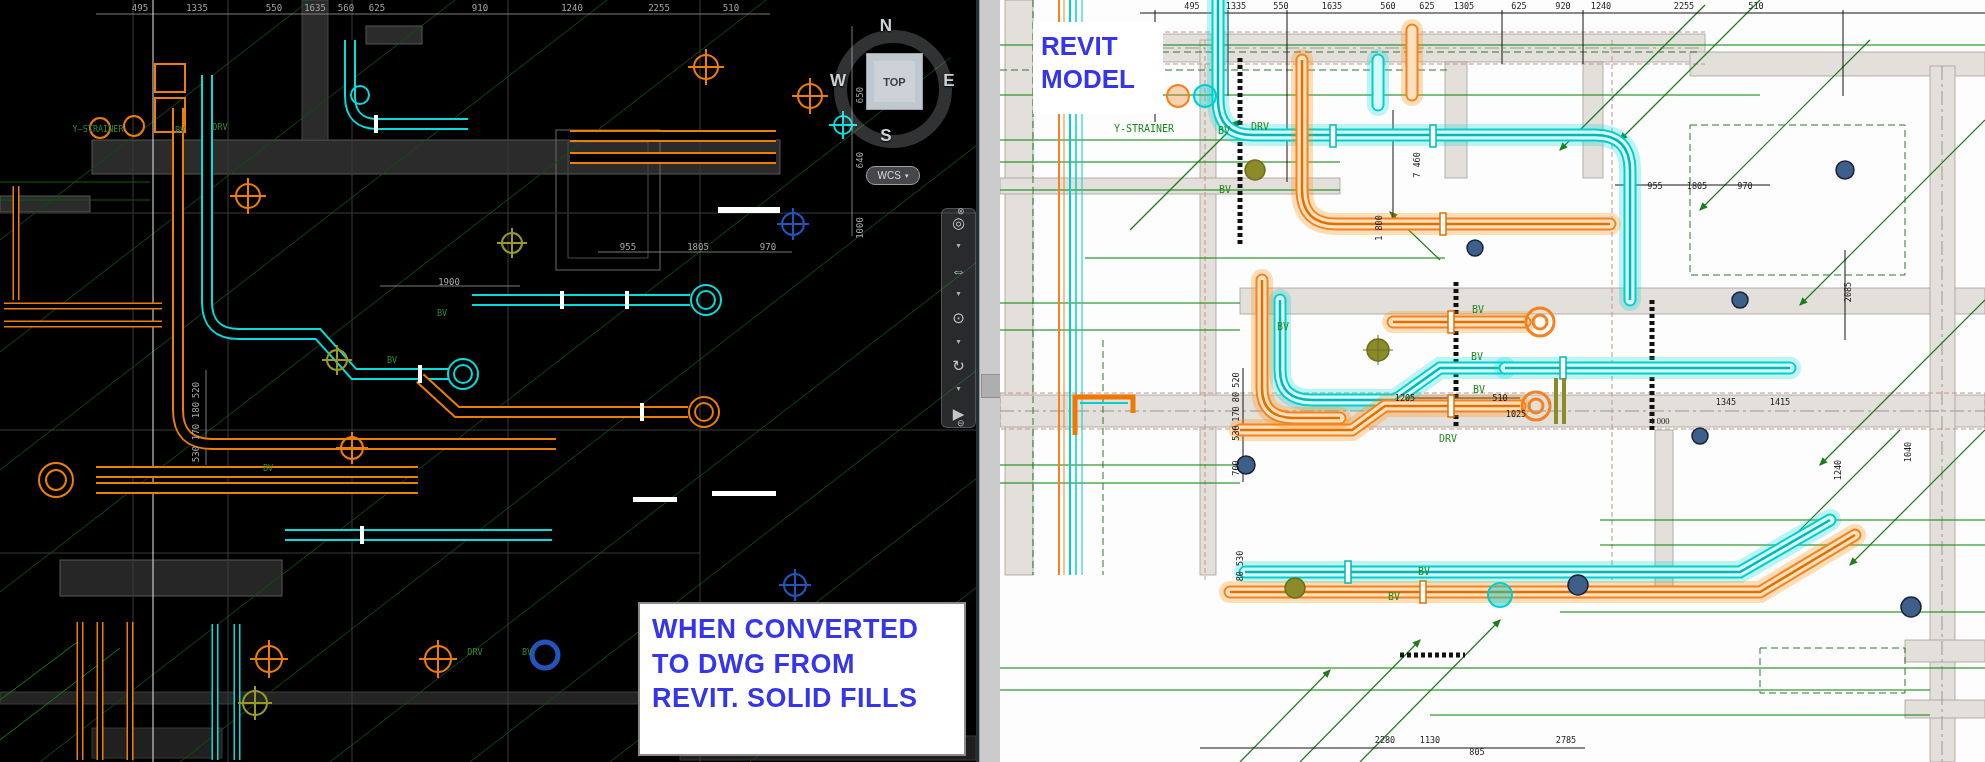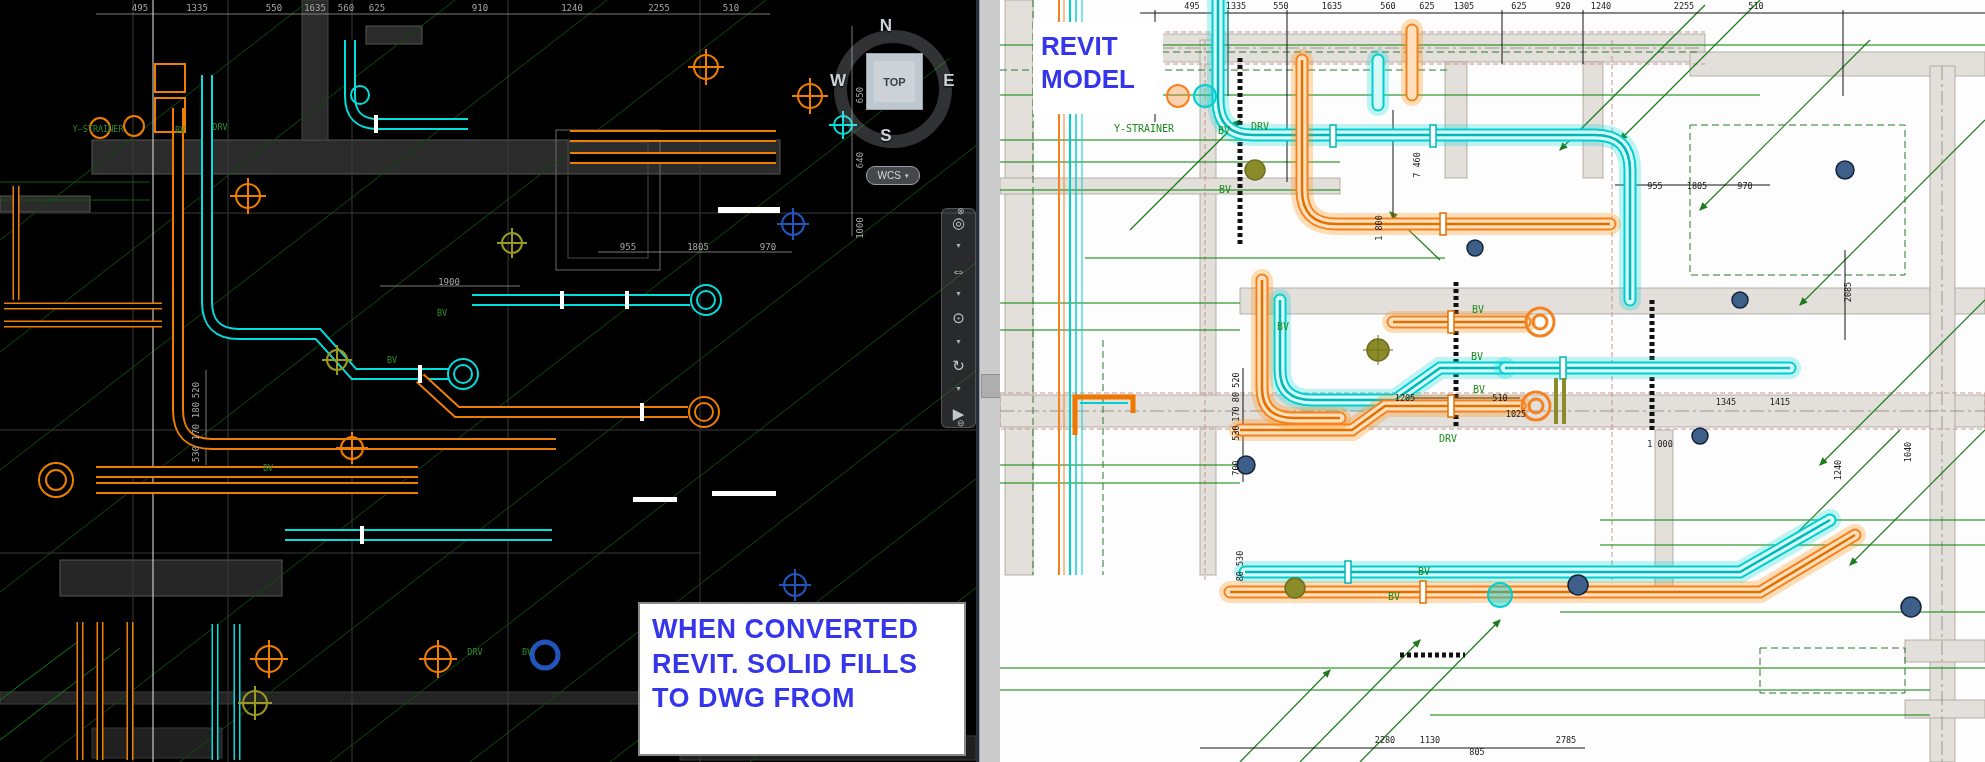--- a/index.html
+++ b/index.html
@@ -255,22 +255,22 @@
         <span class="nav-exp">▾</span>
         <span class="nav-ic">↻</span>
         <span class="nav-exp">▾</span>
         <span class="nav-ic">▶</span>
       </div>
     <div id="nav-close">⊗</div>
     <div id="nav-collapse">⊖</div>
 
     <div class="note" id="left-note">
       <div>WHEN CONVERTED</div>
+      <div>TO DWG FROM</div>
       <div>REVIT. SOLID FILLS</div>
-      <div>TO DWG FROM</div>
     </div>
   </div>
 
   <div id="divider-edge"></div>
   <div id="scroll-track">
     <div id="scroll-thumb"></div>
   </div>
 
   <div class="panel" id="right-panel">
     <svg width="985" height="762" viewBox="0 0 985 762">
@@ -544,21 +544,21 @@
       <span class="lbl dr rot" style="left: 1236px; top: 397px;">80</span>
       <span class="lbl dr rot" style="left: 1236px; top: 414px;">170</span>
       <span class="lbl dr rot" style="left: 1236px; top: 433px;">530</span>
       <span class="lbl dr rot" style="left: 1236px; top: 468px;">700</span>
       <span class="lbl dr rot" style="left: 1240px; top: 566px;">80 530</span>
       <span class="lbl dr rot" style="left: 1848px; top: 292px;">2085</span>
       <span class="lbl dr" style="left: 1726px; top: 402px;">1345</span>
       <span class="lbl dr" style="left: 1780px; top: 402px;">1415</span>
       <span class="lbl dr rot" style="left: 1838px; top: 470px;">1240</span>
       <span class="lbl dr rot" style="left: 1908px; top: 452px;">1040</span>
-      <span class="lbl dr" style="left: 1660px; top: 444px;">1 000</span>
+      <span class="lbl dr" style="left: 1660px; top: 421px; font-family: Liberation Serif, serif;">1 000</span>
       <span class="lbl gr" style="left: 1144px; top: 128px;">Y-STRAINER</span>
       <span class="lbl gr" style="left: 1224px; top: 130px;">BV</span>
       <span class="lbl gr" style="left: 1260px; top: 126px;">DRV</span>
       <span class="lbl gr" style="left: 1225px; top: 189px;">BV</span>
       <span class="lbl gr" style="left: 1283px; top: 326px;">BV</span>
       <span class="lbl gr" style="left: 1478px; top: 309px;">BV</span>
       <span class="lbl gr" style="left: 1477px; top: 356px;">BV</span>
       <span class="lbl gr" style="left: 1479px; top: 389px;">BV</span>
       <span class="lbl gr" style="left: 1394px; top: 596px;">BV</span>
       <span class="lbl gr" style="left: 1424px; top: 571px;">BV</span>

